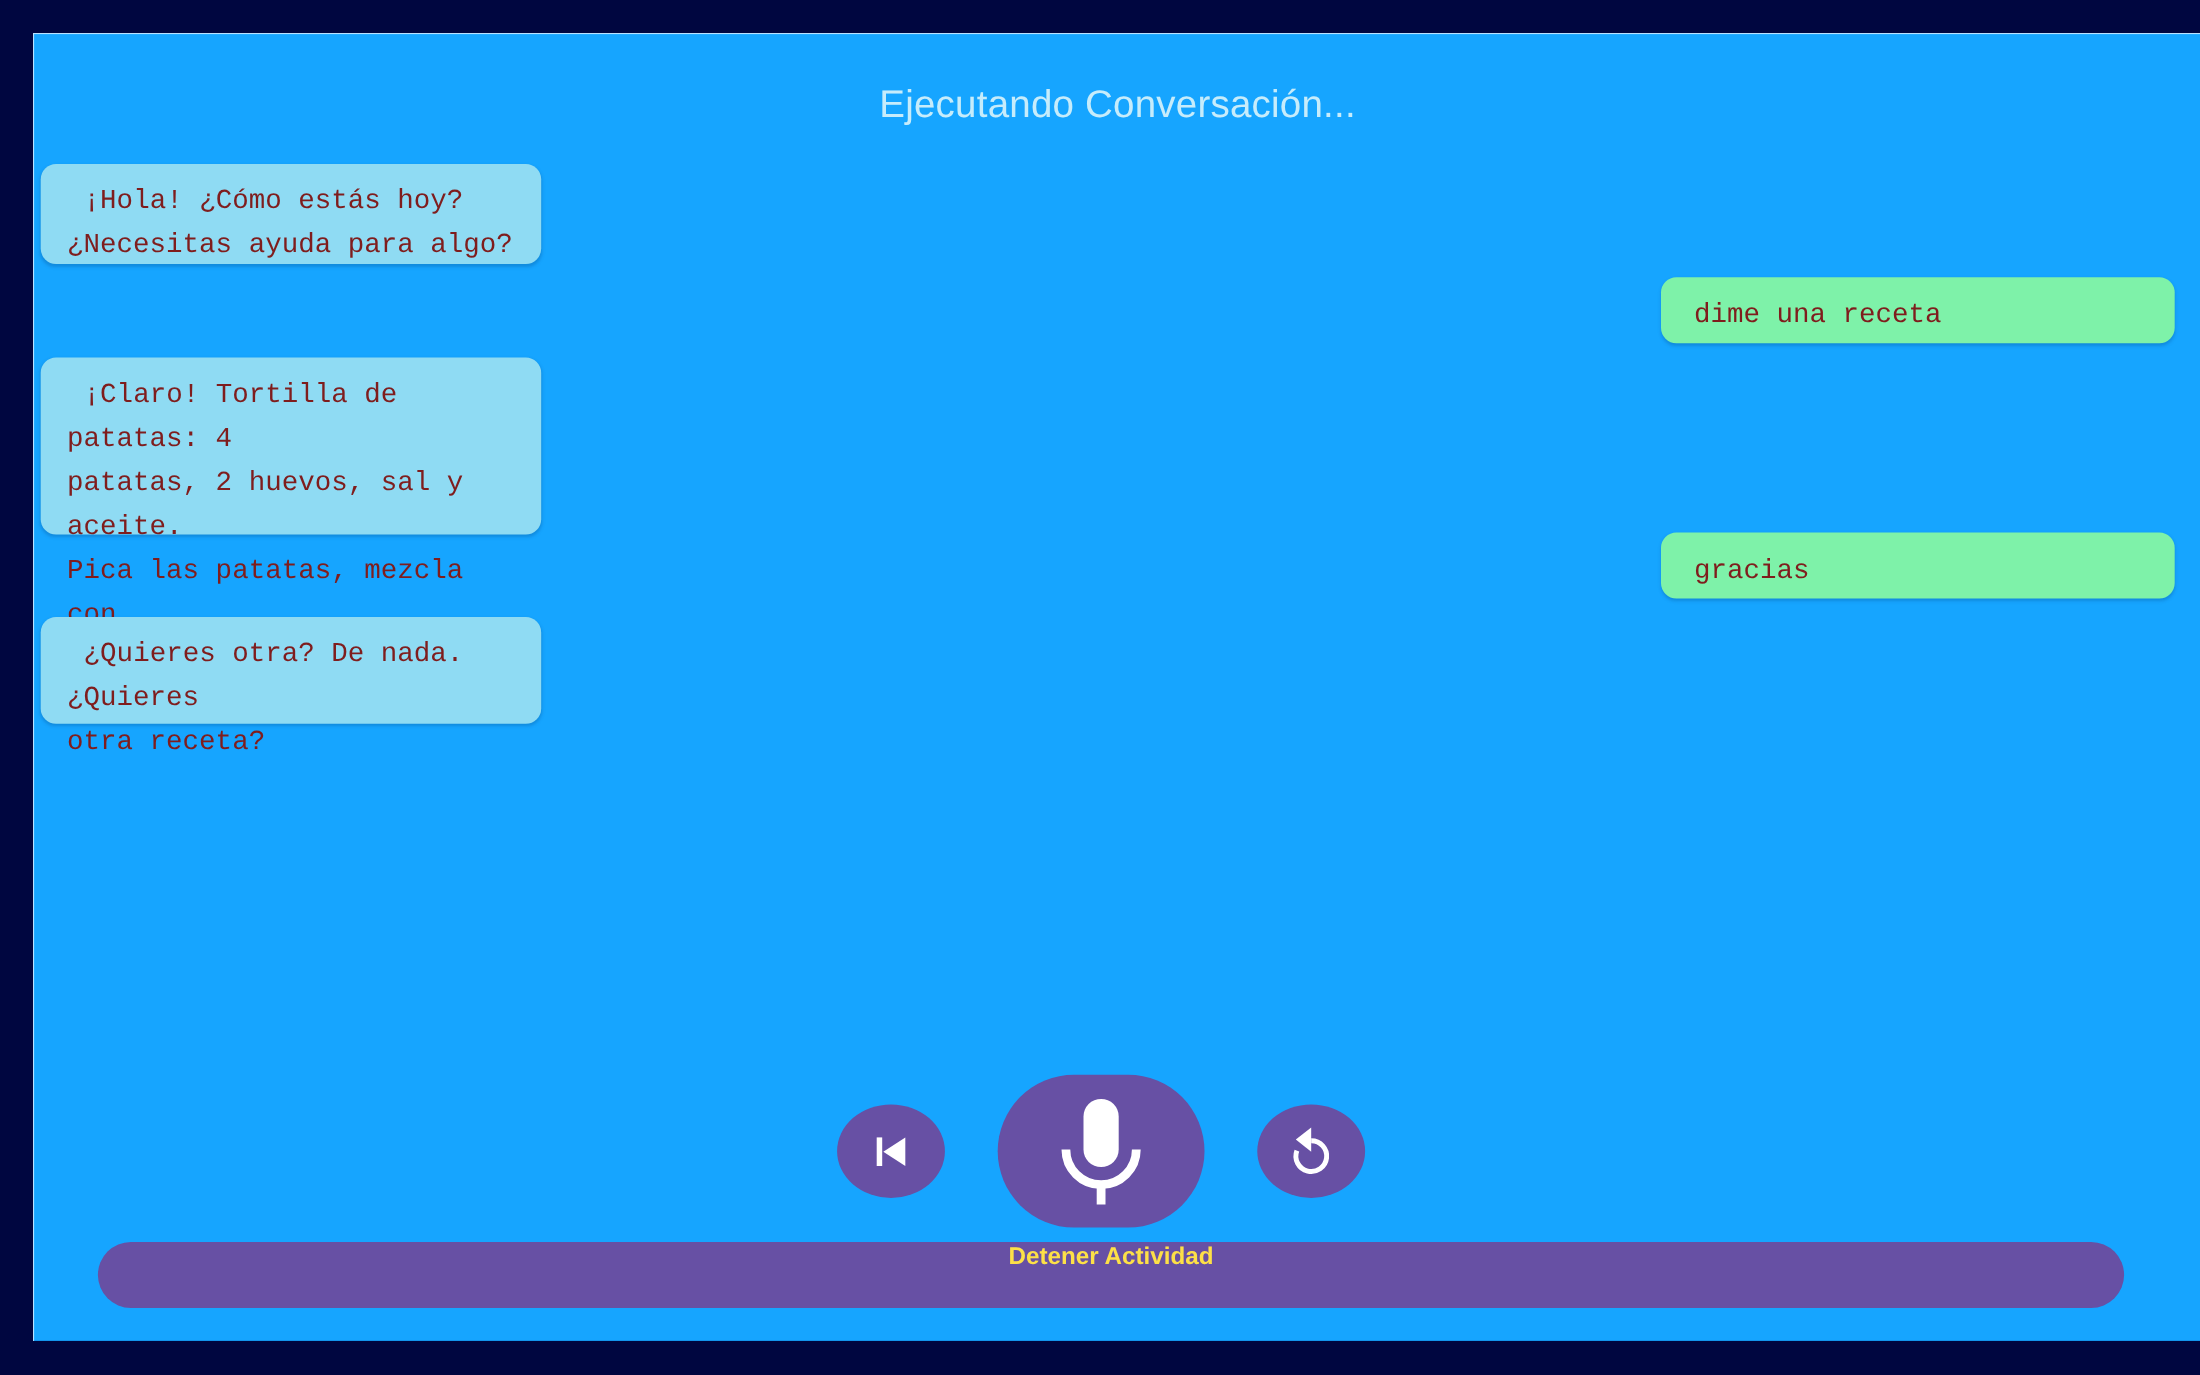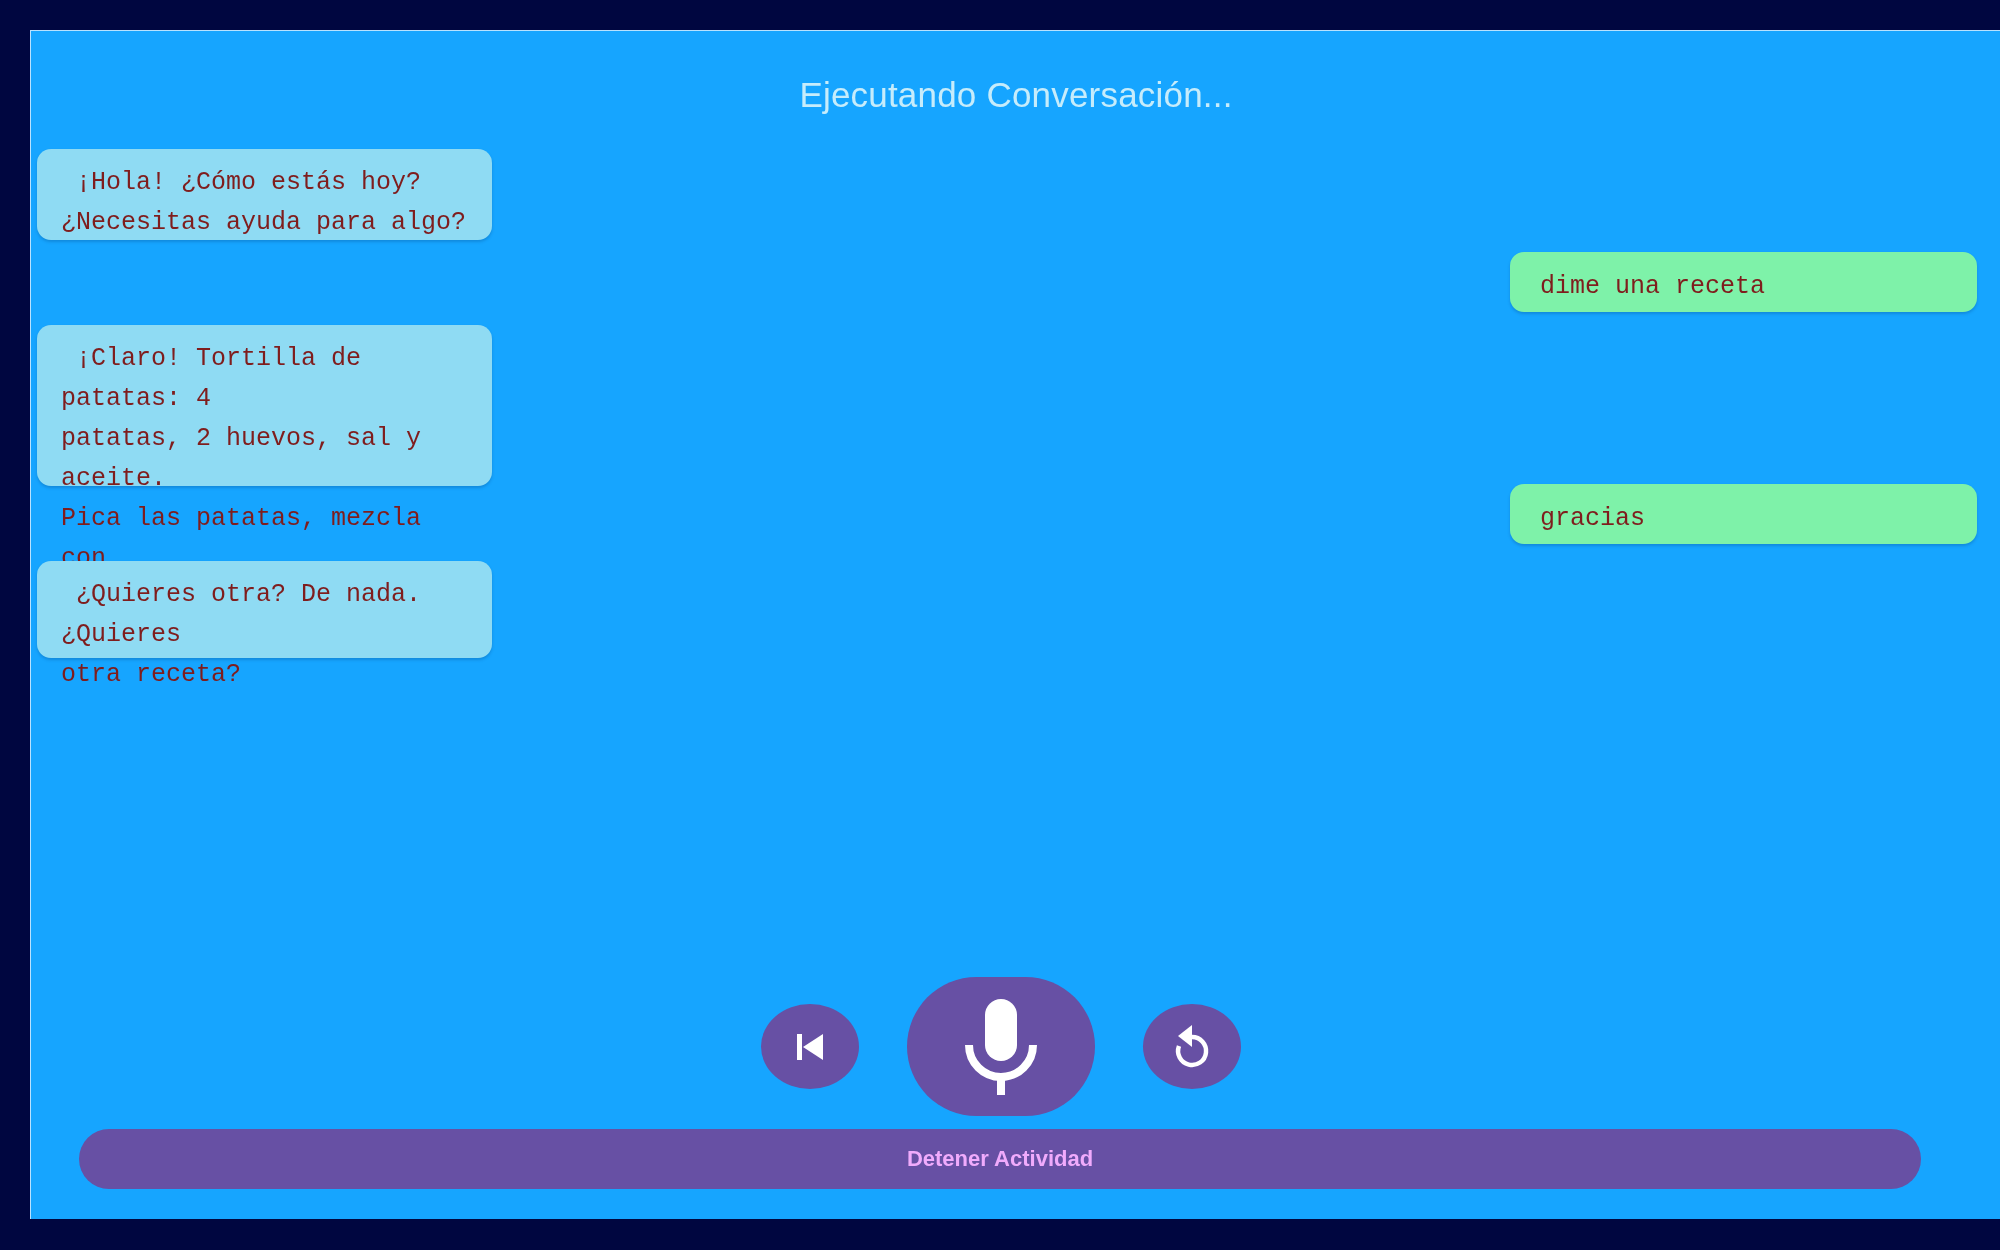--- a/index.html
+++ b/index.html
@@ -22,23 +22,23 @@
     font-family:Liberation Mono, monospace;
   }
   .bot { background:#8fdbf3; left:6px; width:455px; padding:14px 24px 12px 24px; }
   .user { background:#7ef2a9; left:1479px; width:467px; height:60px; padding:15px 30px; }
   .controls .btn {
     position:absolute; background:#6750a4; border-radius:50%;
     display:flex; align-items:center; justify-content:center;
     cursor:pointer;
   }
   .stop {
-    position:absolute; left:48px; top:1098px; width:1842px; height:60px;
-    background:#6750a4; border-radius:30px; color:#f0abfc;
-    display:flex; align-items:center; justify-content:center;
+    position:absolute; left:58px; top:1098px; width:1842px; height:60px;
+    background:#6750a4; border-radius:30px; color:#fde047;
+    display:flex; align-items:flex-start; justify-content:center;
     font-size:22px; font-weight:bold; cursor:pointer;
   }
 </style>
 </head>
 <body>
 
 <div class="screen">
 
   <div class="title">Ejecutando Conversación...</div>
 

